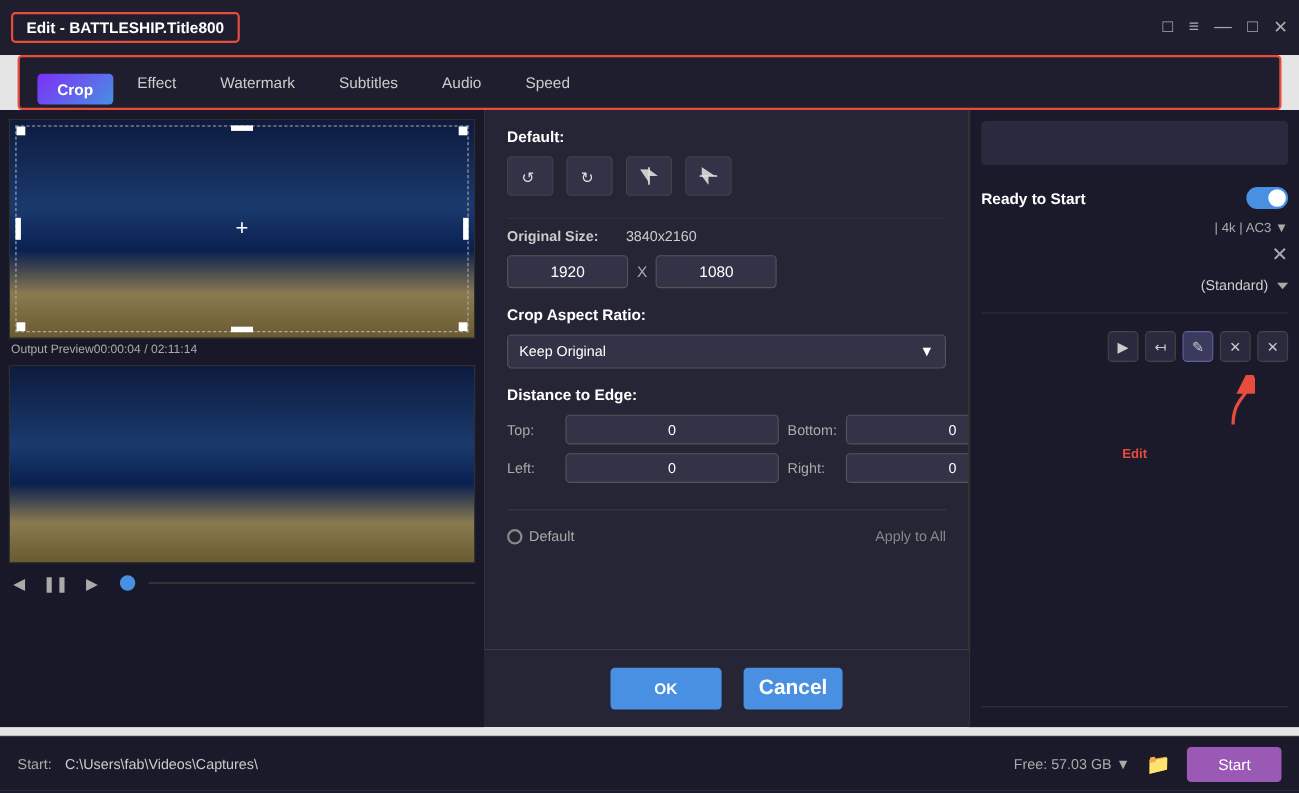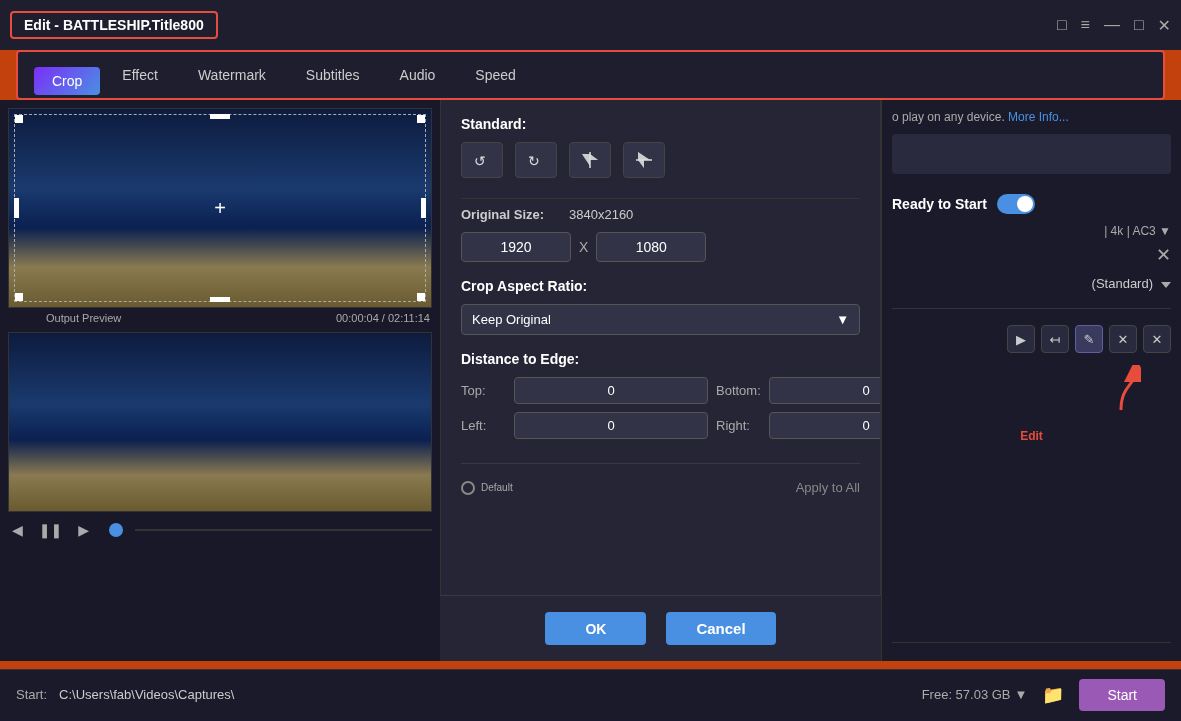--- a/index.html
+++ b/index.html
@@ -8,21 +8,21 @@
       height: 721px;
       background: #1a1a2e;
       font-family: 'Segoe UI', Arial, sans-serif;
       color: #e0e0e0;
       overflow: hidden;
     }
 
     .app-window {
       width: 1181px;
       height: 719px;
-      background: #c2410c;
+      background: #e5e5e5;
       position: relative;
     }
 
     
     .title-bar {
       height: 50px;
       background: #1e1e2e;
       display: flex;
       align-items: center;
       justify-content: space-between;
@@ -67,21 +67,21 @@
     .tab {
       padding: 6px 18px;
       font-size: 14px;
       cursor: pointer;
       border-radius: 4px;
       color: #ccc;
     }
     .tab.active {
       background: linear-gradient(135deg, #7b2ff7, #4a90e2);
       color: #fff;
-      font-weight: 400;
+      font-weight: 700;
       margin-top: 12px;
     }
 
     
     .left-panel {
       width: 440px;
       background: #181828;
       display: flex;
       flex-direction: column;
       padding: 8px;
@@ -128,25 +128,23 @@
       position: absolute;
       background: #fff;
     }
     .mid-left { left: -1px; top: 50%; transform: translateY(-50%); width: 5px; height: 20px; }
     .mid-right { right: -1px; top: 50%; transform: translateY(-50%); width: 5px; height: 20px; }
     .mid-top { top: -1px; left: 50%; transform: translateX(-50%); height: 5px; width: 20px; }
     .mid-bottom { bottom: -1px; left: 50%; transform: translateX(-50%); height: 5px; width: 20px; }
 
     .preview-label {
       display: flex;
-      justify-content: space-between;
       font-size: 11px;
       color: #aaa;
       padding: 4px 2px;
-      margin-left: 36px;
     }
 
     .video-preview-bottom {
       width: 100%;
       height: 180px;
       background: #0a0a1a;
       border: 1px solid #333;
       overflow: hidden;
       margin-top: 4px;
     }
@@ -309,21 +307,21 @@
       align-items: center;
       justify-content: space-between;
       margin-top: 24px;
       padding-top: 16px;
       border-top: 1px solid #383848;
     }
     .default-radio {
       display: flex;
       align-items: center;
       gap: 6px;
-      font-size: 10px;
+      font-size: 13px;
       color: #aaa;
       cursor: pointer;
     }
     .radio-circle {
       width: 14px; height: 14px;
       border: 2px solid #888;
       border-radius: 50%;
       display: inline-block;
     }
     .apply-all-btn {
@@ -350,22 +348,22 @@
       padding: 8px 40px;
       font-size: 14px;
       font-weight: 600;
       cursor: pointer;
     }
     .btn-cancel {
       background: #4a90e2;
       color: #fff;
       border: none;
       border-radius: 4px;
-      padding: 8px 30px;
-      font-size: 15px;
+      padding: 8px 14px;
+      font-size: 19px;
       font-weight: 600;
       cursor: pointer;
     }
 
     
     .right-panel {
       width: 300px;
       background: #1a1a2a;
       display: flex;
       flex-direction: column;
@@ -379,21 +377,21 @@
       margin-bottom: 10px;
     }
     .more-info-link {
       color: #4a90e2;
       cursor: pointer;
     }
 
     .ready-row {
       display: flex;
       align-items: center;
-      justify-content: flex-start;
+      justify-content: space-between;
       gap: 10px;
       margin: 10px 0;
     }
     .ready-label {
       font-size: 14px;
       font-weight: 600;
       color: #fff;
     }
     .toggle-on {
       width: 38px; height: 20px;
@@ -615,21 +613,21 @@
         <button class="ctrl-btn">▶</button>
         <div class="progress-dot"></div>
         <div class="progress-line"></div>
       </div>
     </div>
 
     <div class="middle-wrapper">
 
       <div class="middle-panel">
 
-        <div class="section-label">Standard:</div>
+        <div class="section-label">Default:</div>
         <div class="rotation-row">
           <div class="rot-btn" title="Rotate CCW">
             <svg width="20" height="20" viewBox="0 0 20 20">
                 <text x="2" y="16" font-size="14" fill="#ddd">↺</text>
               </svg>
           </div>
           <div class="rot-btn" title="Rotate CW">
             <svg width="20" height="20" viewBox="0 0 20 20">
                 <text x="2" y="16" font-size="14" fill="#ddd">↻</text>
               </svg>
@@ -702,24 +700,20 @@
         </div>
       </div>
 
       <div class="dialog-buttons">
         <button class="btn-ok">OK</button>
         <button class="btn-cancel">Cancel</button>
       </div>
     </div>
 
     <div class="right-panel">
-      <div class="right-info-text">
-        <span>o play on any device.</span>
-        <span class="more-info-link">More Info...</span>
-      </div>
 
       <div style="height:40px; background:#2a2a3e; border-radius:4px; margin-bottom:10px;"></div>
 
       <div class="ready-row">
         <span class="ready-label">Ready to Start</span>
         <div class="toggle-on"></div>
       </div>
 
       <div class="right-meta">
         <span>| 4k | AC3</span>

